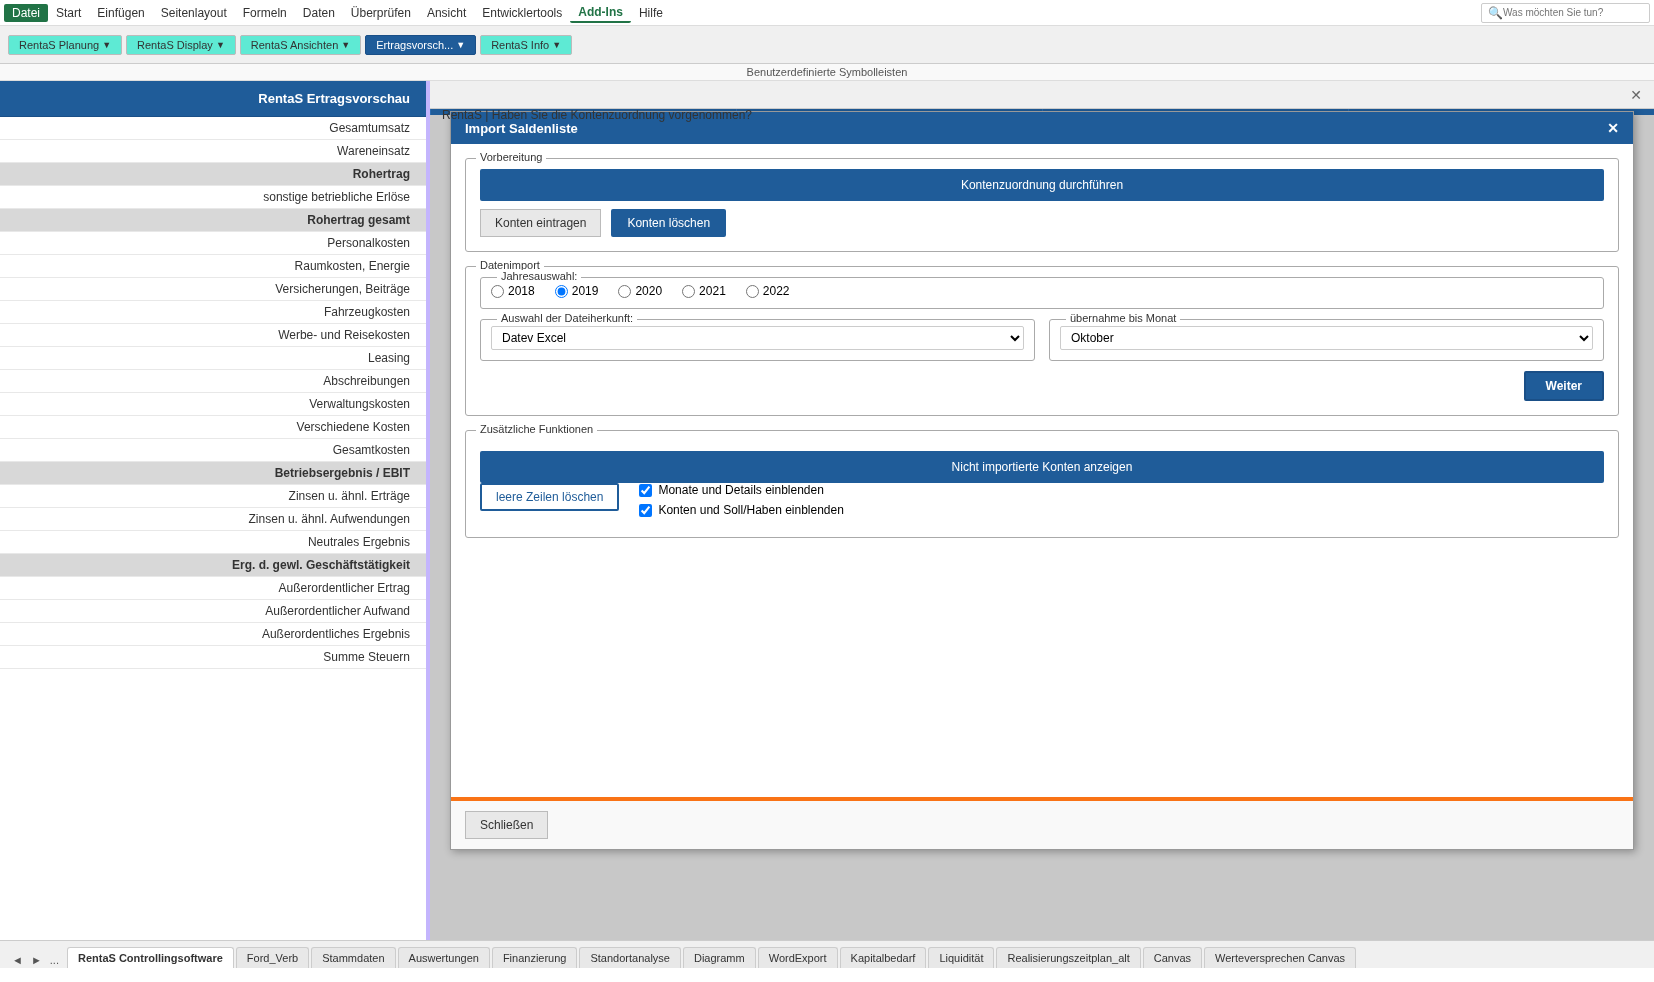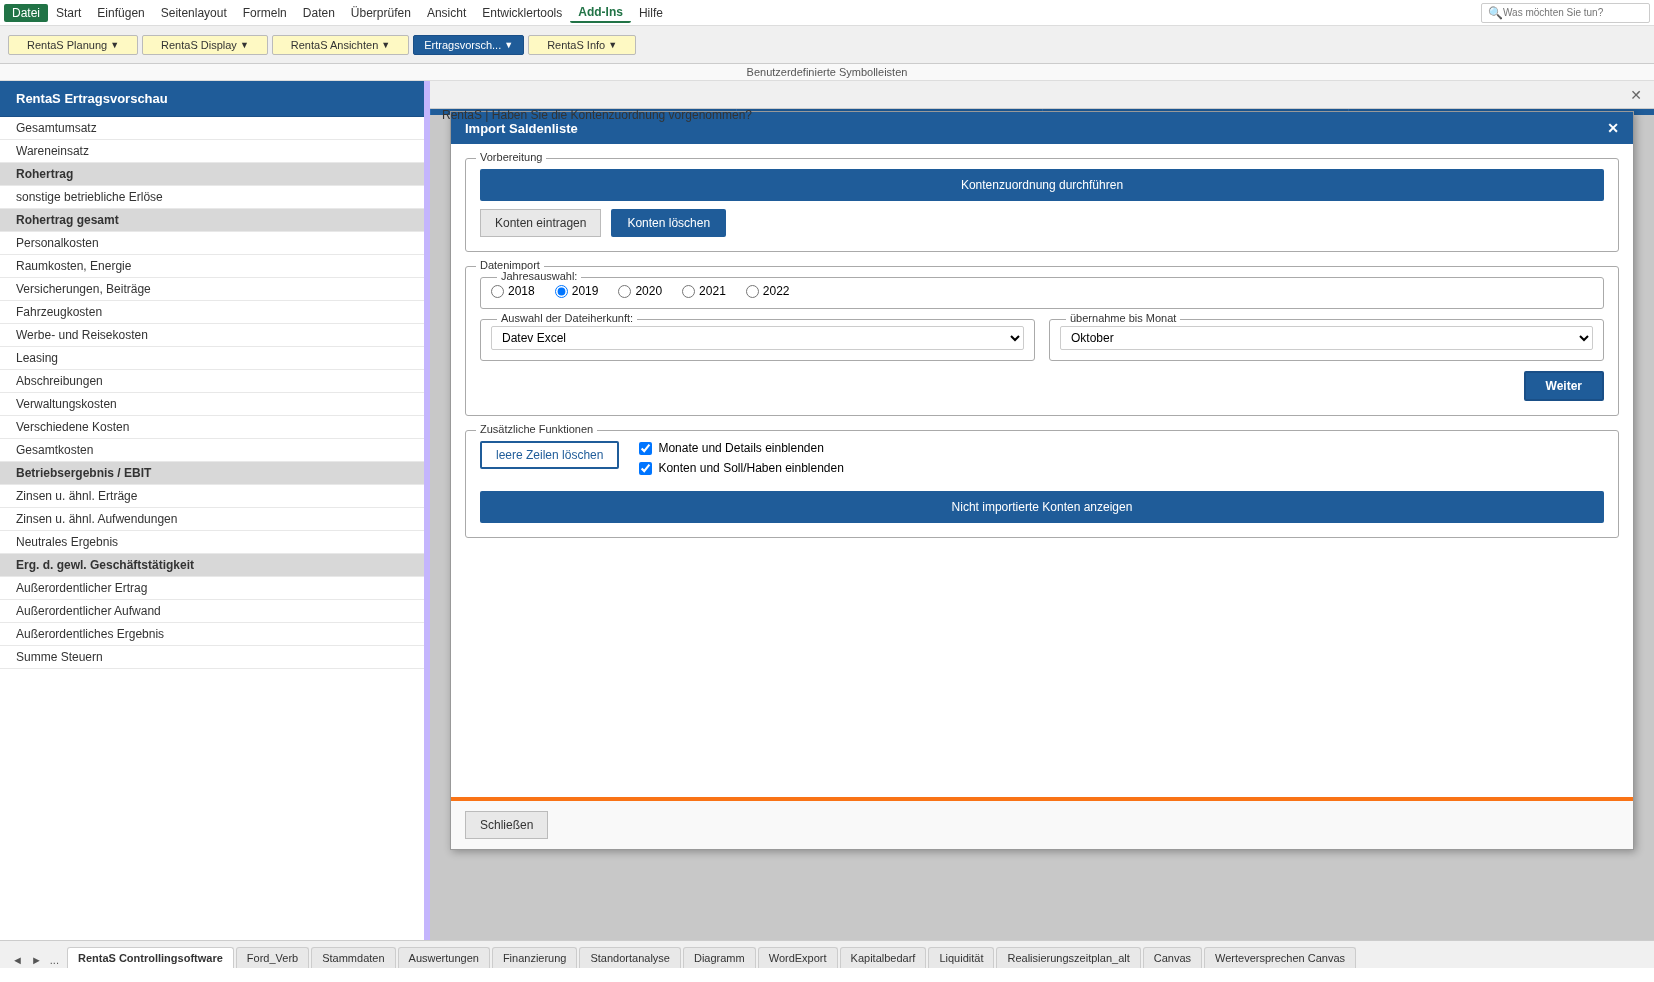--- a/index.html
+++ b/index.html
@@ -22,43 +22,43 @@
     }
     .search-box input { border: none; outline: none; font-size: 10px; width: 140px; }
 
     
     .ribbon {
       background: #f0f0f0; border-bottom: 1px solid #ccc;
       padding: 4px 8px; display: flex; align-items: center; gap: 6px; height: 38px;
     }
     .ribbon-group { display: flex; align-items: center; gap: 4px; }
     .ribbon-btn {
-      background: #fef9c3; border: 1px solid #bbb; border-radius: 2px;
-      padding: 3px 18px; cursor: pointer; font-size: 11px; color: #333;
+      background: #5eead4; border: 1px solid #bbb; border-radius: 2px;
+      padding: 3px 10px; cursor: pointer; font-size: 11px; color: #333;
       display: flex; align-items: center; gap: 3px; white-space: nowrap;
     }
     .ribbon-dropdown {
       background: #1f5c99; color: #fff; border: 1px solid #1a4f87;
       border-radius: 2px; padding: 3px 10px; cursor: pointer; font-size: 11px;
       display: flex; align-items: center; gap: 3px;
     }
     .chevron { font-size: 9px; }
 
     
     .toolbar-label {
       font-size: 11px; color: #555; text-align: center; padding: 2px 8px;
       background: #f9f9f9; border-bottom: 1px solid #ddd;
     }
 
     
     .main-area { display: flex; height: calc(100vh - 95px - 28px); }
 
     
     .spreadsheet {
-      flex: 0 0 430px; background: #fff; border-right: 6px solid #c4b5fd; overflow: hidden;
+      flex: 0 0 430px; background: #fff; border-right: 4px solid #c4b5fd; overflow: hidden; text-align: right;
     }
     .sheet-header {
       background: #1f5c99; color: #fff; font-weight: bold; font-size: 13px;
       padding: 10px 16px; border-bottom: 1px solid #1a4f87;
     }
     .sheet-row {
       padding: 4px 16px; border-bottom: 1px solid #e8e8e8; font-size: 12px; color: #333;
       white-space: nowrap; overflow: hidden;
     }
     .sheet-row.bold { font-weight: bold; }
@@ -339,35 +339,35 @@
             </div>
 
             <div style="display:flex; justify-content:flex-end;">
               <button class="btn-weiter">Weiter</button>
             </div>
           </div>
         </div>
 
         <div class="field-group">
           <div class="field-group-legend">Zusätzliche Funktionen</div>
+          <div style="margin-top:10px;">
+            <button class="btn-blue" style="width:100%; padding:9px;">Nicht importierte Konten anzeigen</button>
+          </div>
           <div style="display:flex; gap:20px; align-items:flex-start;">
             <button class="btn-blue-outline" style="white-space:normal; text-align:center; min-width:130px;">leere Zeilen löschen</button>
             <div>
               <div class="checkbox-item">
                 <input type="checkbox" checked="" style="">
                 <span>Monate und Details einblenden</span>
               </div>
               <div class="checkbox-item">
                 <input type="checkbox" checked="" style="">
                 <span>Konten und Soll/Haben einblenden</span>
               </div>
             </div>
-          </div>
-          <div style="margin-top:10px;">
-            <button class="btn-blue" style="width:100%; padding:9px;">Nicht importierte Konten anzeigen</button>
           </div>
         </div>
 
       </div>
 
       <div class="dialog-footer">
         <button class="btn-gray">Schließen</button>
       </div>
     </div>
   </div>

